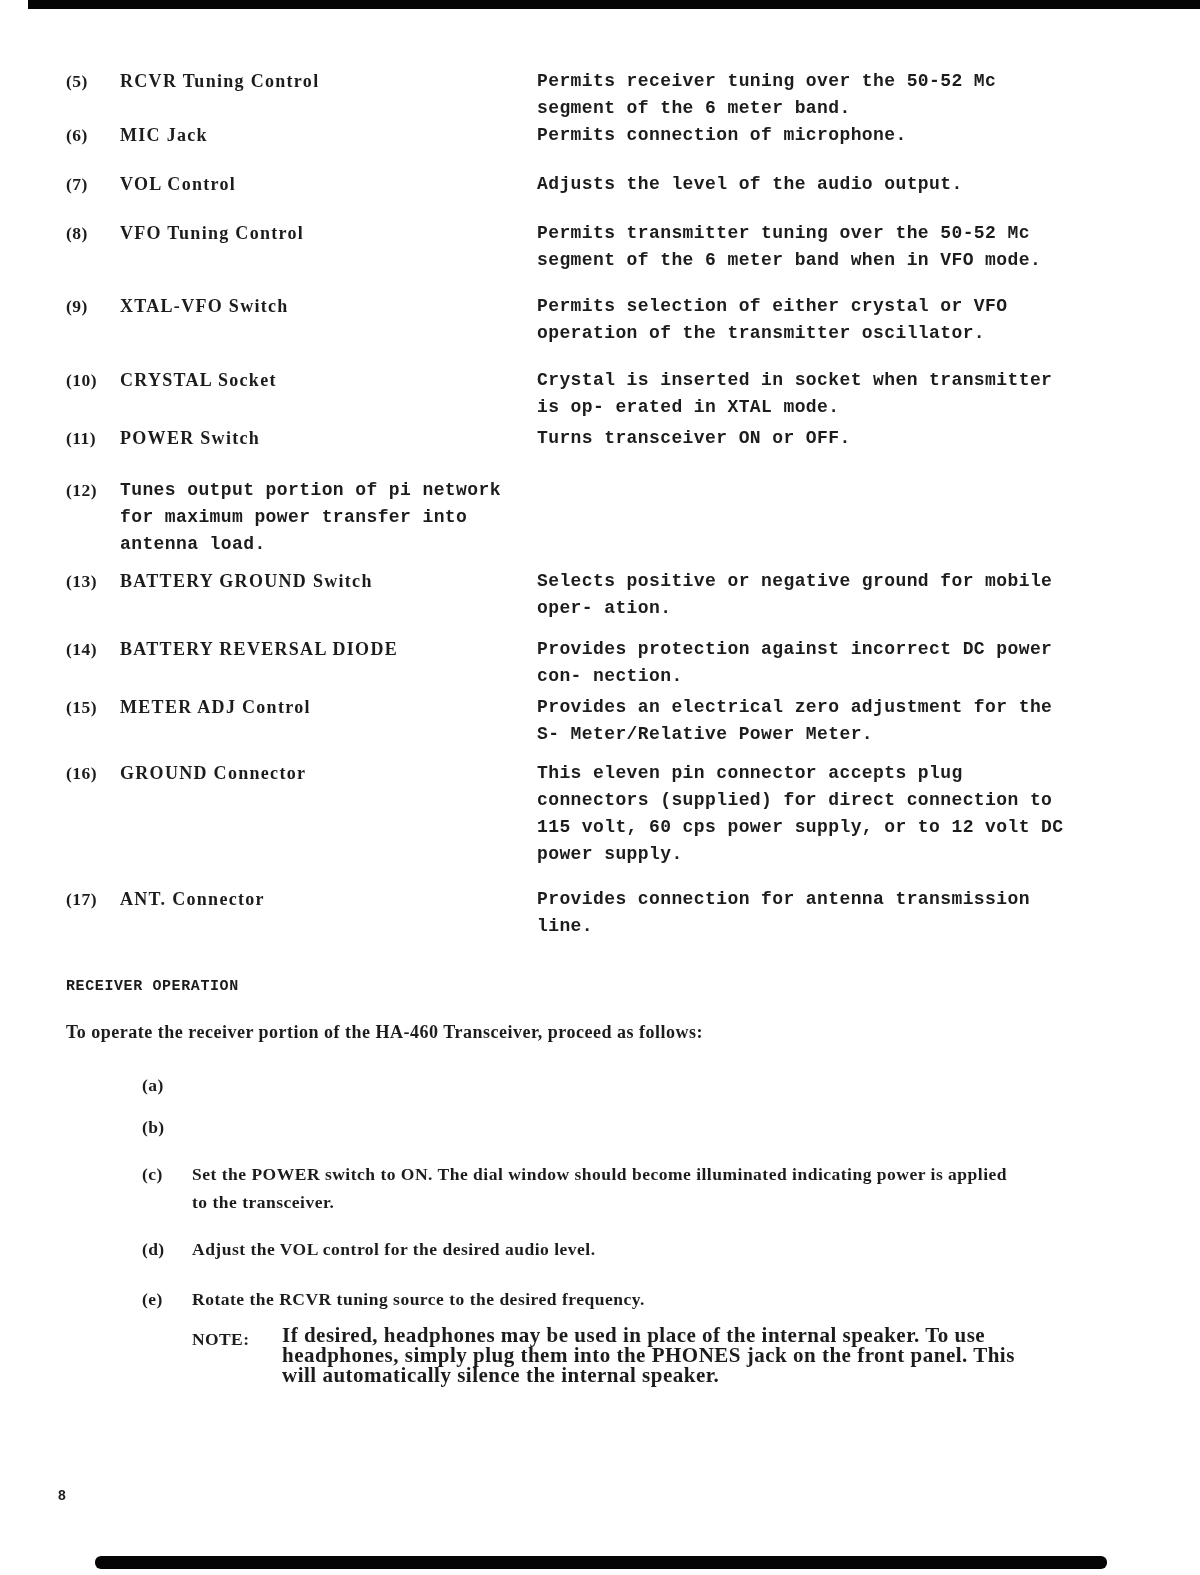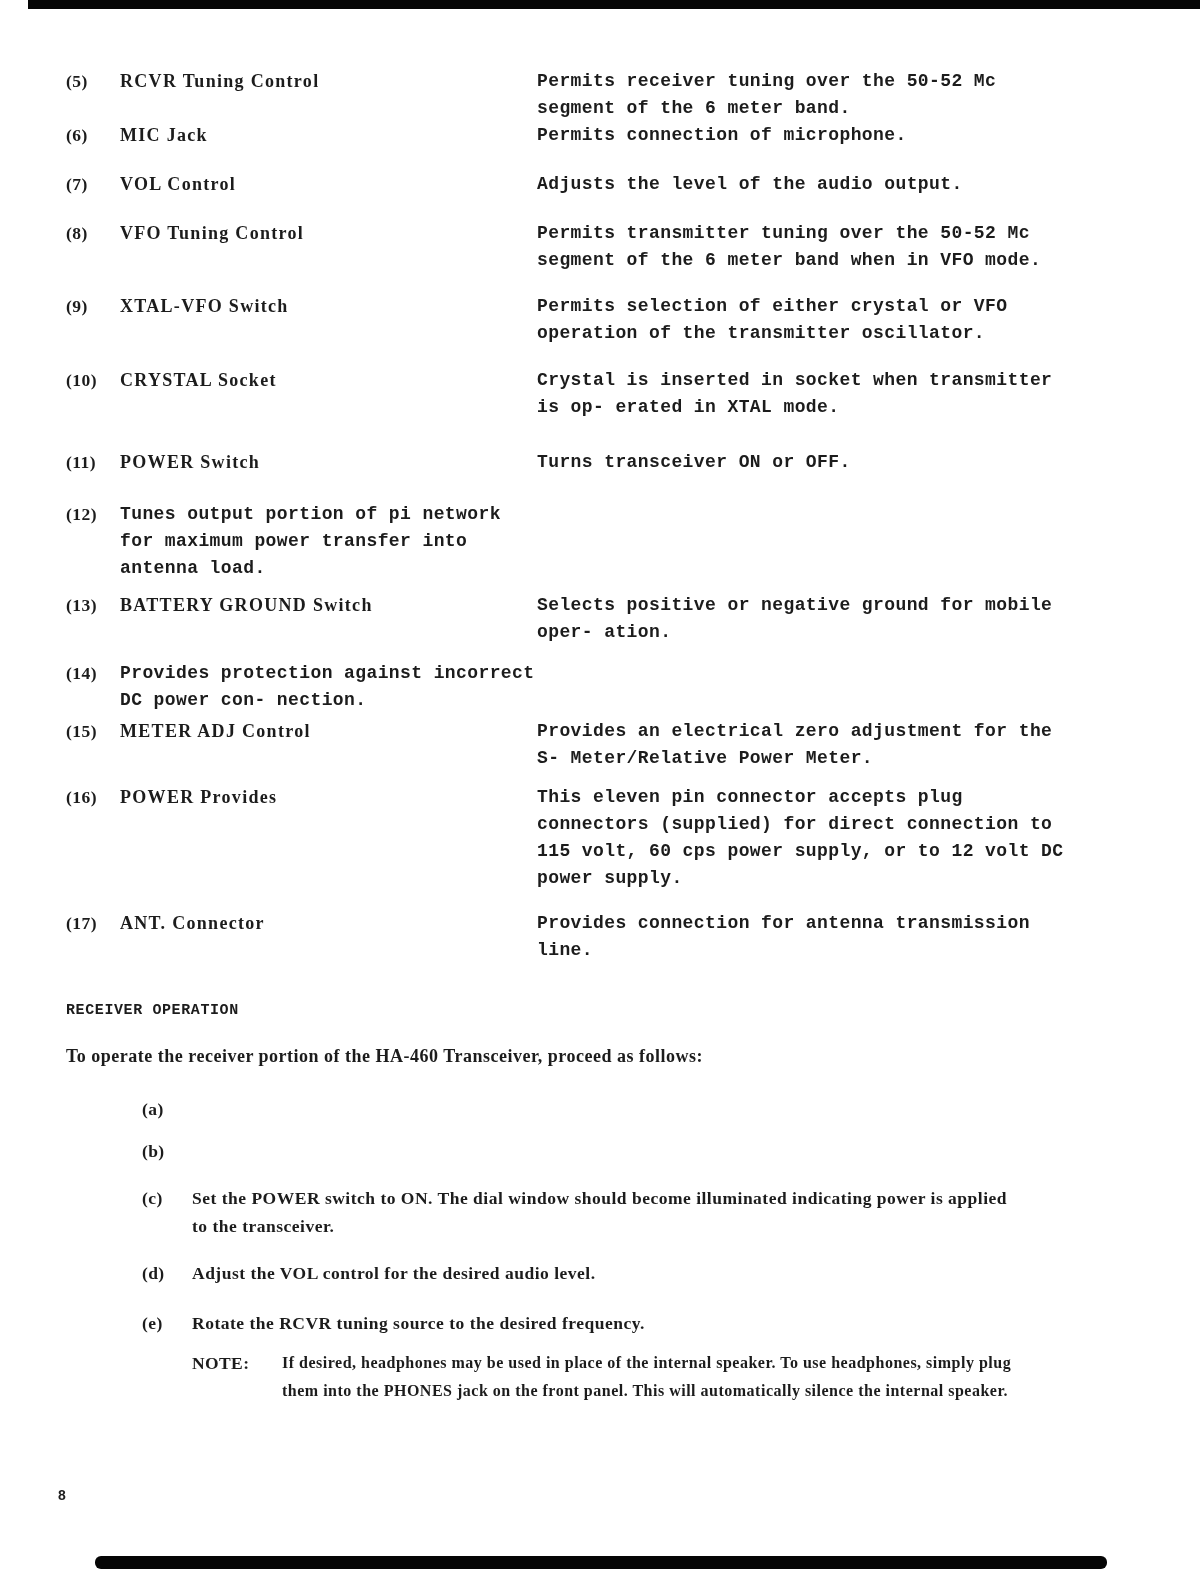--- a/index.html
+++ b/index.html
@@ -94,23 +94,23 @@
     grid-template-columns: 90px 760px;
     margin-left: 126px;
     margin-top: 12px;
   }
   .note-label {
     font-size: 17.5px;
     letter-spacing: 0.4px;
     line-height: 28px;
   }
   .note-text {
-    font-size: 16px;
-    letter-spacing: 0.5px;
-    line-height: 28px;
+    font-size: 21px;
+    letter-spacing: 0.5px;
+    line-height: 20px;
   }
   .page-number {
     position: absolute;
     left: 58px;
     top: 1487px;
     font-family: "Liberation Sans", "DejaVu Sans", sans-serif;
     font-weight: 700;
     font-size: 14px;
   }
 </style>
@@ -152,51 +152,52 @@
       <span class="ctl-label">XTAL-VFO Switch</span>
       <span class="ctl-desc">Permits selection of either crystal or VFO operation of the transmitter oscillator.</span>
     </div>
 
     <div class="ctl-row" style="margin-top:20px">
       <span class="ctl-num">(10)</span>
       <span class="ctl-label">CRYSTAL  Socket</span>
       <span class="ctl-desc">Crystal is inserted in socket when transmitter is op- erated in XTAL mode.</span>
     </div>
 
-    <div class="ctl-row" style="margin-top:28px">
+    <div class="ctl-row" style="margin-top:4px">
       <span class="ctl-num">(11)</span>
       <span class="ctl-label">POWER Switch</span>
       <span class="ctl-desc">Turns transceiver ON or OFF.</span>
     </div>
 
     <div class="ctl-row" style="margin-top:25px">
       <span class="ctl-num">(12)</span>
       <span class="ctl-desc">Tunes output portion of pi network for maximum power transfer into antenna load.</span>
     </div>
 
     <div class="ctl-row" style="margin-top:10px">
       <span class="ctl-num">(13)</span>
       <span class="ctl-label">BATTERY GROUND Switch</span>
       <span class="ctl-desc">Selects positive or negative ground for mobile oper- ation.</span>
     </div>
 
     <div class="ctl-row" style="margin-top:14px">
       <span class="ctl-num">(14)</span>
+      <span class="ctl-label">BATTERY REVERSAL DIODE</span>
       <span class="ctl-desc">Provides protection against incorrect DC power con- nection.</span>
     </div>
 
     <div class="ctl-row" style="margin-top:4px">
       <span class="ctl-num">(15)</span>
       <span class="ctl-label">METER ADJ Control</span>
       <span class="ctl-desc">Provides an electrical zero adjustment for the S- Meter/Relative Power Meter.</span>
     </div>
 
     <div class="ctl-row" style="margin-top:12px">
       <span class="ctl-num">(16)</span>
-      <span class="ctl-label">POWER Provides</span>
+      <span class="ctl-label">GROUND Connector</span>
       <span class="ctl-desc">This eleven pin connector accepts plug connectors (supplied) for direct connection to 115 volt, 60 cps power supply, or to 12 volt DC power supply.</span>
     </div>
 
     <div class="ctl-row" style="margin-top:18px">
       <span class="ctl-num">(17)</span>
       <span class="ctl-label">ANT. Connector</span>
       <span class="ctl-desc">Provides connection for antenna transmission line.</span>
     </div>
 
   </div>

